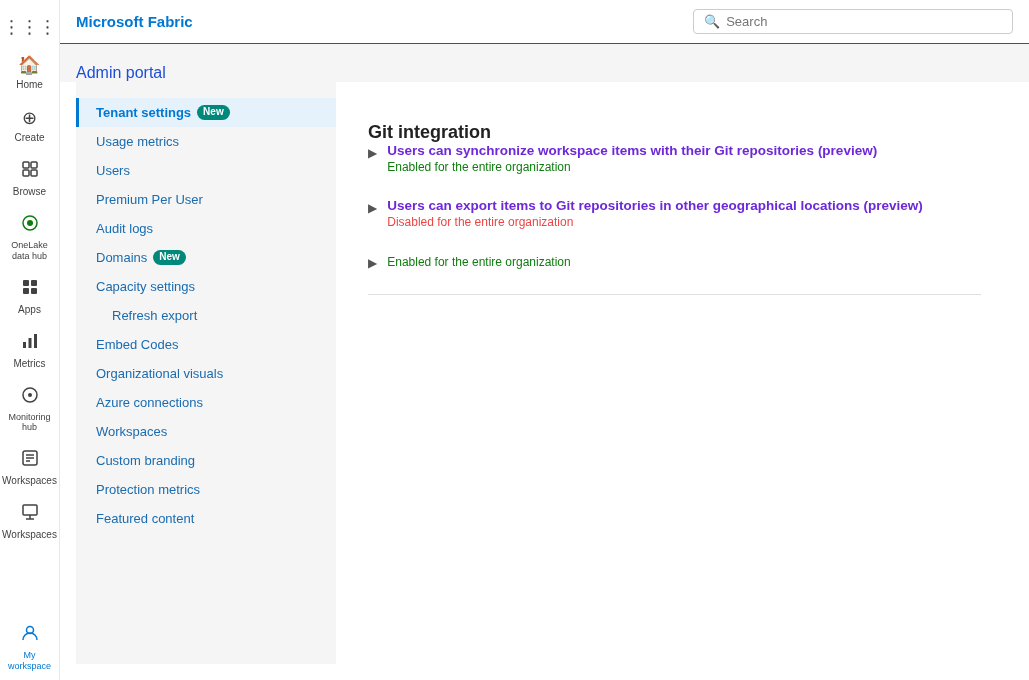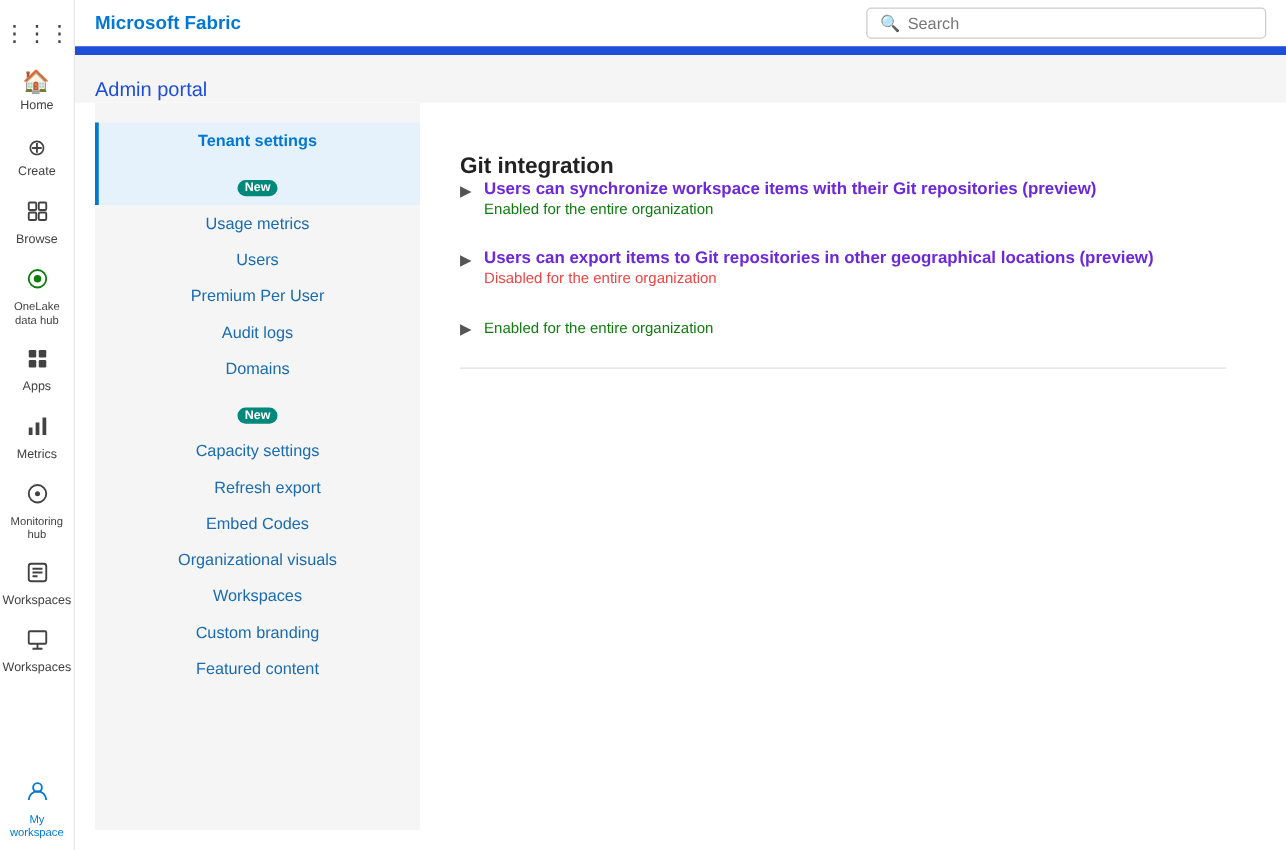--- a/index.html
+++ b/index.html
@@ -44,21 +44,21 @@
     
     .main-content {
       flex: 1;
       display: flex;
       flex-direction: column;
       overflow: hidden;
     }
     .top-bar {
       height: 44px;
       background: #fff;
-      border-bottom: 7px solid #1d4ed8;
+      border-bottom: 1px solid #1d4ed8;
       display: flex;
       align-items: center;
       padding: 0 16px;
       justify-content: space-between;
     }
     .app-title {
       color: #0078d4;
       font-size: 15px;
       font-weight: 600;
     }
@@ -84,27 +84,25 @@
     
     .sidebar {
       width: 260px;
       background: #f5f5f5;
       padding: 16px 0;
       overflow-y: auto;
       flex-shrink: 0;
     }
     .sidebar-item {
       display: flex;
-      align-items: center;
       padding: 7px 20px;
       font-size: 13px;
       color: #1a6bb0;
       cursor: pointer;
-      gap: 24px;
-      flex-direction: column;
+      gap: 6px;
     }
     .sidebar-item.active {
       background: #e6f2fb;
       color: #0078d4;
       font-weight: 600;
       border-left: 3px solid #0078d4;
       padding-left: 17px;
     }
     .sidebar-item.sub-item {
       padding-left: 36px;
@@ -328,24 +326,30 @@
         <div class="sidebar-item sub-item">
           <span>Refresh export</span>
         </div>
         <div class="sidebar-item">
           <span>Embed Codes</span>
         </div>
         <div class="sidebar-item">
           <span>Organizational visuals</span>
         </div>
         <div class="sidebar-item">
+          <span>Azure connections</span>
+        </div>
+        <div class="sidebar-item">
           <span>Workspaces</span>
         </div>
         <div class="sidebar-item">
           <span>Custom branding</span>
+        </div>
+        <div class="sidebar-item">
+          <span>Protection metrics</span>
         </div>
         <div class="sidebar-item">
           <span>Featured content</span>
         </div>
       </div>
 
       <div class="main-panel">
         <h2 class="section-title">Git integration</h2>
 
         <div class="setting-item">

